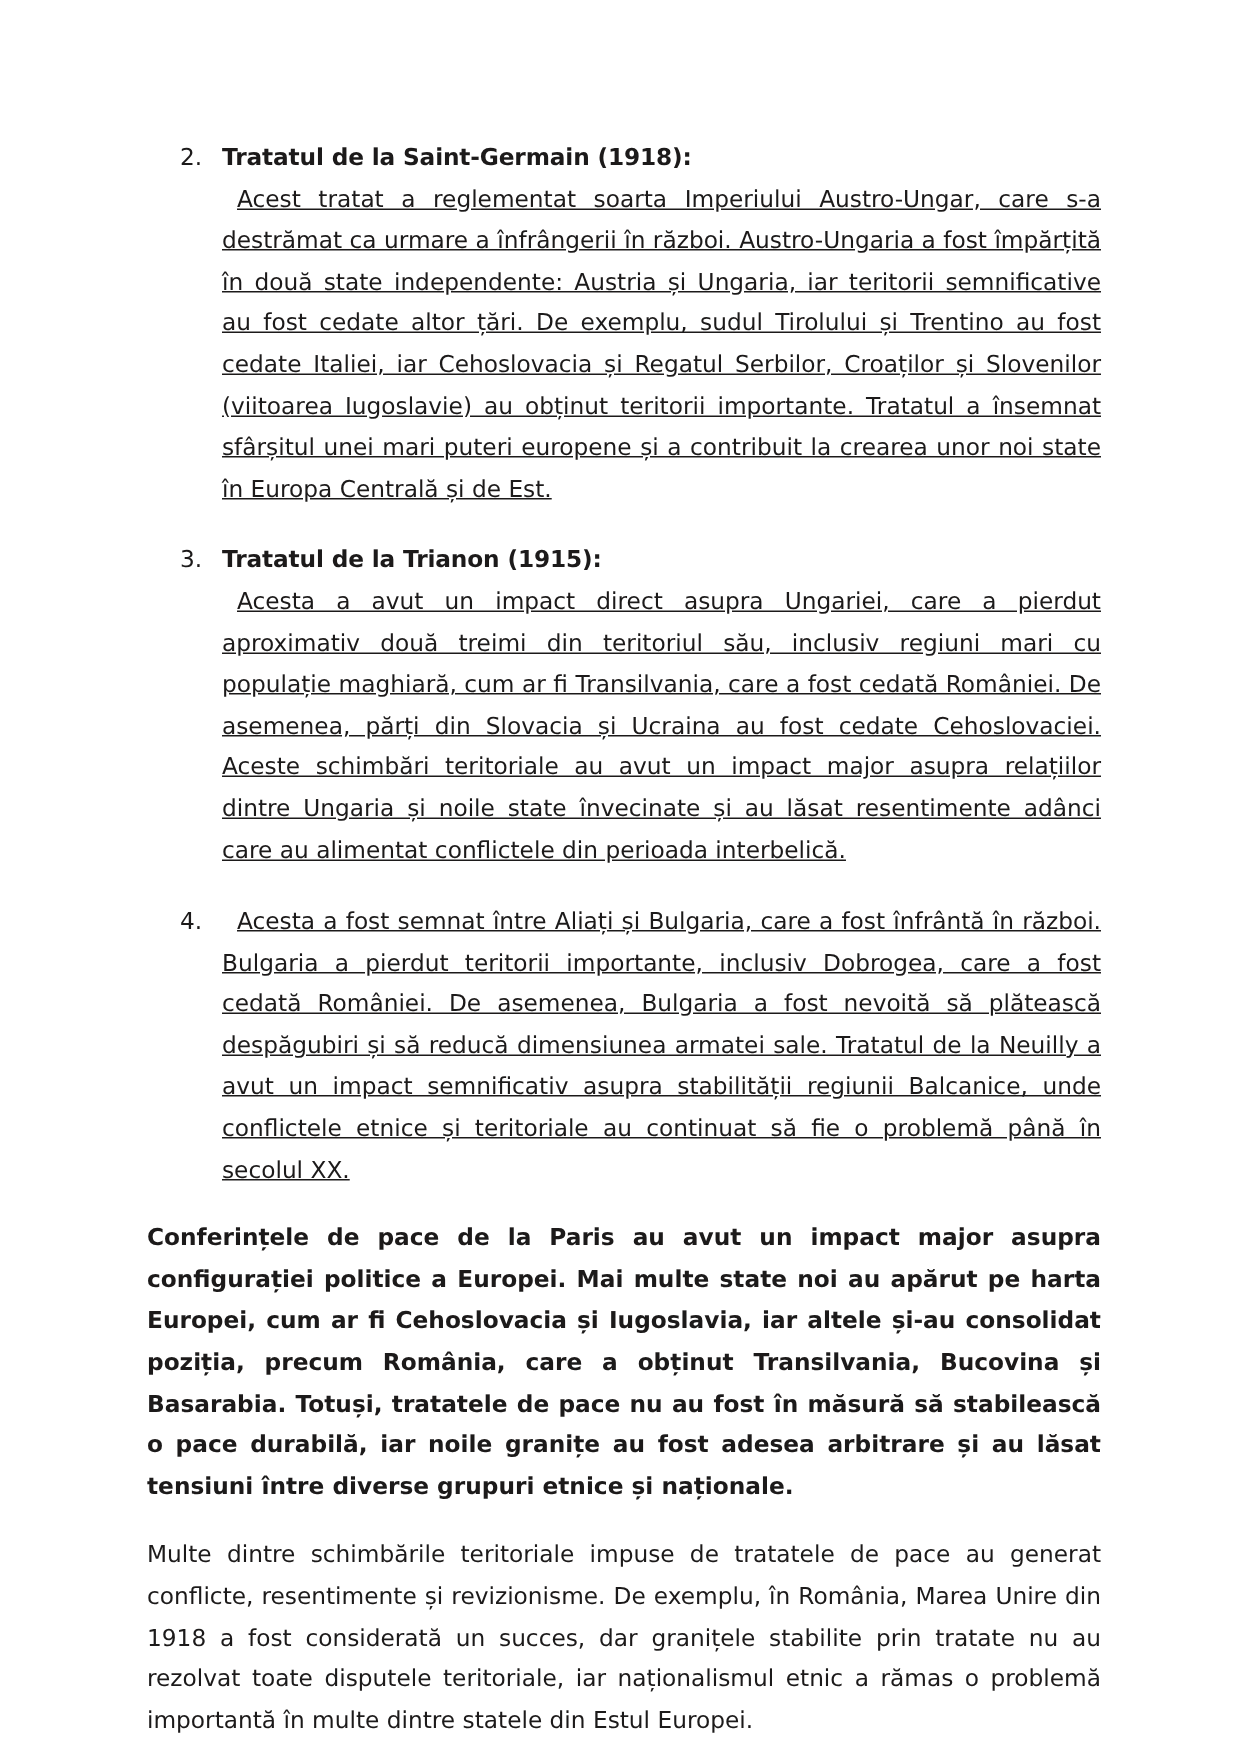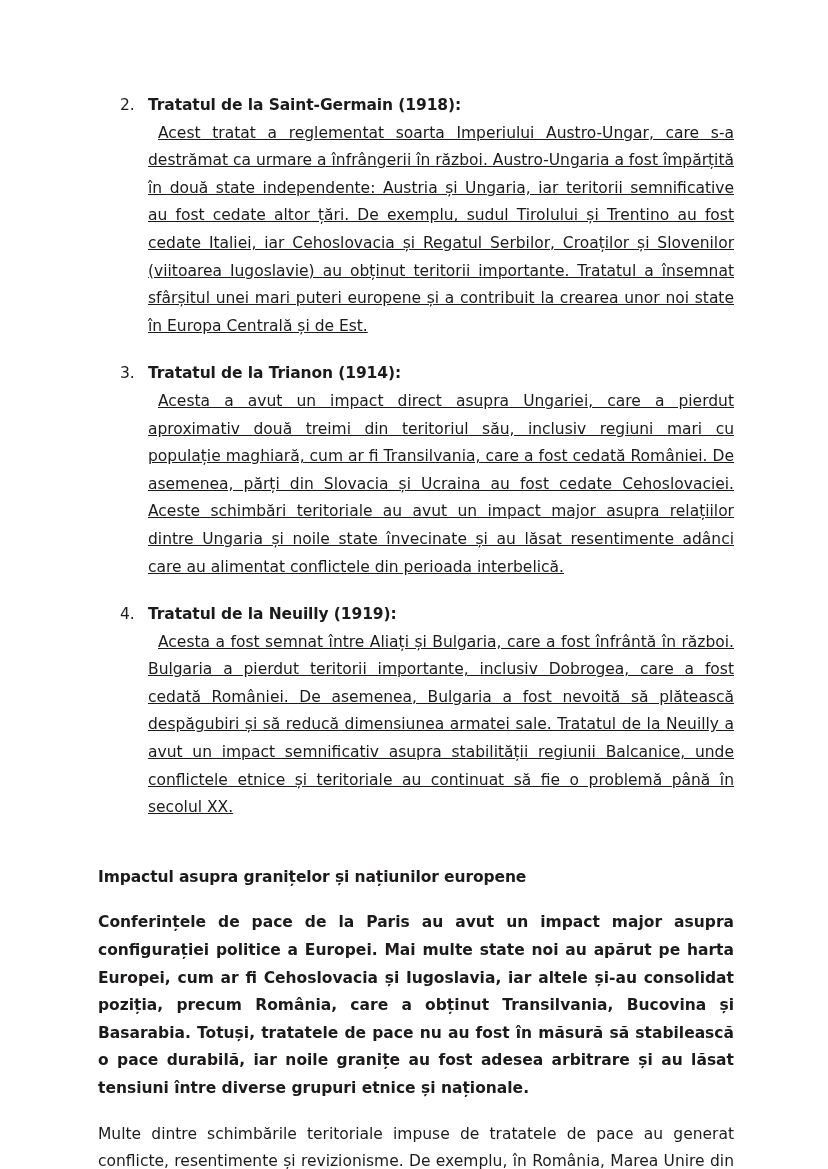--- a/index.html
+++ b/index.html
@@ -113,32 +113,30 @@
     <ol class="treaty-list">
 
       <li class="treaty-item">
         <span class="treaty-marker">2.</span>
         <p class="treaty-title">Tratatul de la Saint-Germain (1918):</p>
         <p class="treaty-body">Acest tratat a reglementat soarta Imperiului Austro-Ungar, care s-a destrămat ca urmare a înfrângerii în război. Austro-Ungaria a fost împărțită în două state independente: Austria și Ungaria, iar teritorii semnificative au fost cedate altor țări. De exemplu, sudul Tirolului și Trentino au fost cedate Italiei, iar Cehoslovacia și Regatul Serbilor, Croaților și Slovenilor (viitoarea Iugoslavie) au obținut teritorii importante. Tratatul a însemnat sfârșitul unei mari puteri europene și a contribuit la crearea unor noi state în Europa Centrală și de Est.</p>
       </li>
 
       <li class="treaty-item">
         <span class="treaty-marker">3.</span>
-        <p class="treaty-title">Tratatul de la Trianon (1914):</p>
+        <p class="treaty-title">Tratatul de la Trianon (1915):</p>
         <p class="treaty-body">Acesta a avut un impact direct asupra Ungariei, care a pierdut aproximativ două treimi din teritoriul său, inclusiv regiuni mari cu populație maghiară, cum ar fi Transilvania, care a fost cedată României. De asemenea, părți din Slovacia și Ucraina au fost cedate Cehoslovaciei. Aceste schimbări teritoriale au avut un impact major asupra relațiilor dintre Ungaria și noile state învecinate și au lăsat resentimente adânci care au alimentat conflictele din perioada interbelică.</p>
       </li>
 
       <li class="treaty-item">
         <span class="treaty-marker">4.</span>
-        <p class="treaty-title">Tratatul de la Neuilly (1919):</p>
         <p class="treaty-body">Acesta a fost semnat între Aliați și Bulgaria, care a fost înfrântă în război. Bulgaria a pierdut teritorii importante, inclusiv Dobrogea, care a fost cedată României. De asemenea, Bulgaria a fost nevoită să plătească despăgubiri și să reducă dimensiunea armatei sale. Tratatul de la Neuilly a avut un impact semnificativ asupra stabilității regiunii Balcanice, unde conflictele etnice și teritoriale au continuat să fie o problemă până în secolul XX.</p>
       </li>
 
     </ol>
 
-    <h2 class="section-heading">Impactul asupra granițelor și națiunilor europene</h2>
 
     <p class="body-para first-after-heading">Conferințele de pace de la Paris au avut un impact major asupra configurației politice a Europei. Mai multe state noi au apărut pe harta Europei, cum ar fi Cehoslovacia și Iugoslavia, iar altele și-au consolidat poziția, precum România, care a obținut Transilvania, Bucovina și Basarabia. Totuși, tratatele de pace nu au fost în măsură să stabilească o pace durabilă, iar noile granițe au fost adesea arbitrare și au lăsat tensiuni între diverse grupuri etnice și naționale.</p>
 
     <p class="body-para spaced">Multe dintre schimbările teritoriale impuse de tratatele de pace au generat conflicte, resentimente și revizionisme. De exemplu, în România, Marea Unire din 1918 a fost considerată un succes, dar granițele stabilite prin tratate nu au rezolvat toate disputele teritoriale, iar naționalismul etnic a rămas o problemă importantă în multe dintre statele din Estul Europei.</p>
 
   </div>
 </div>
 
 </body></html>

